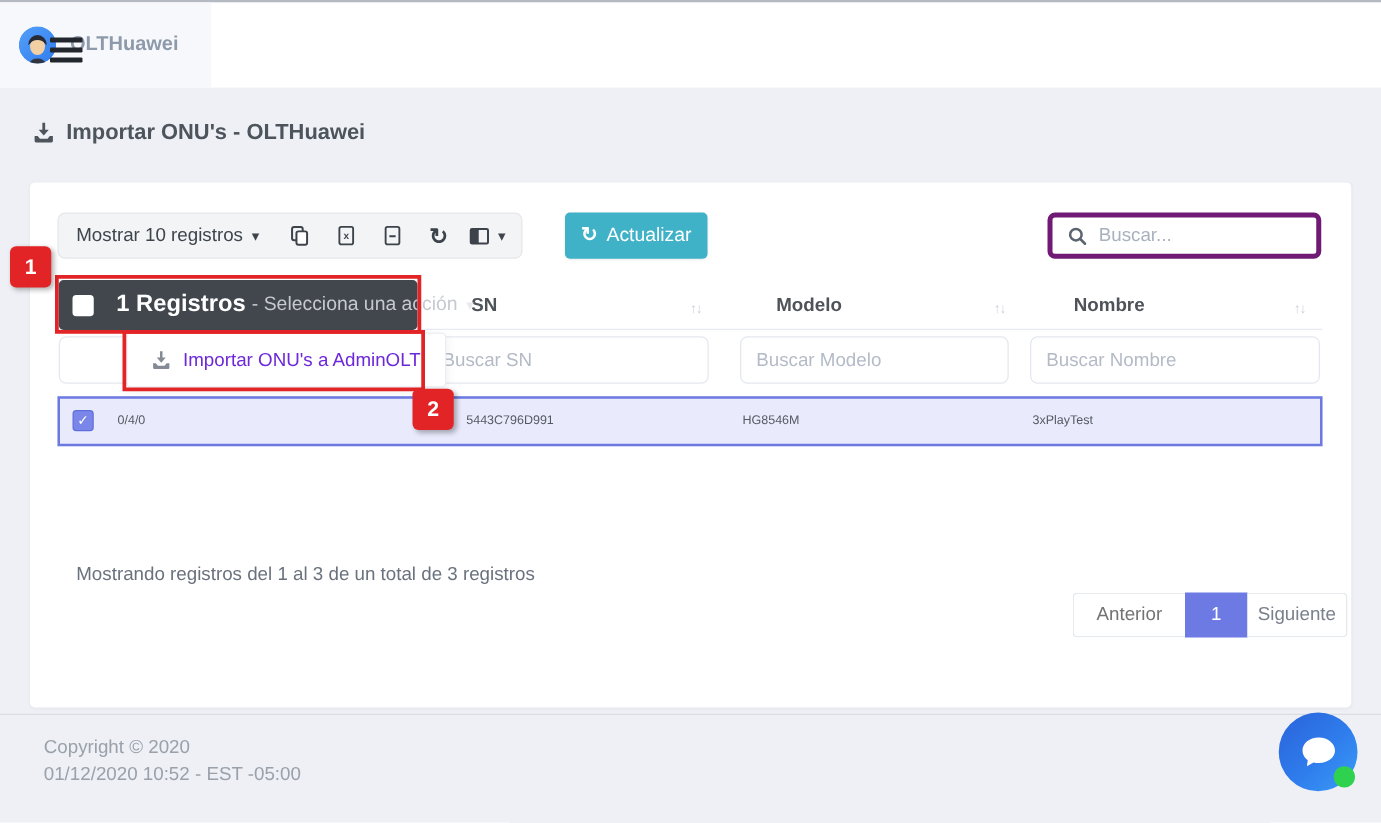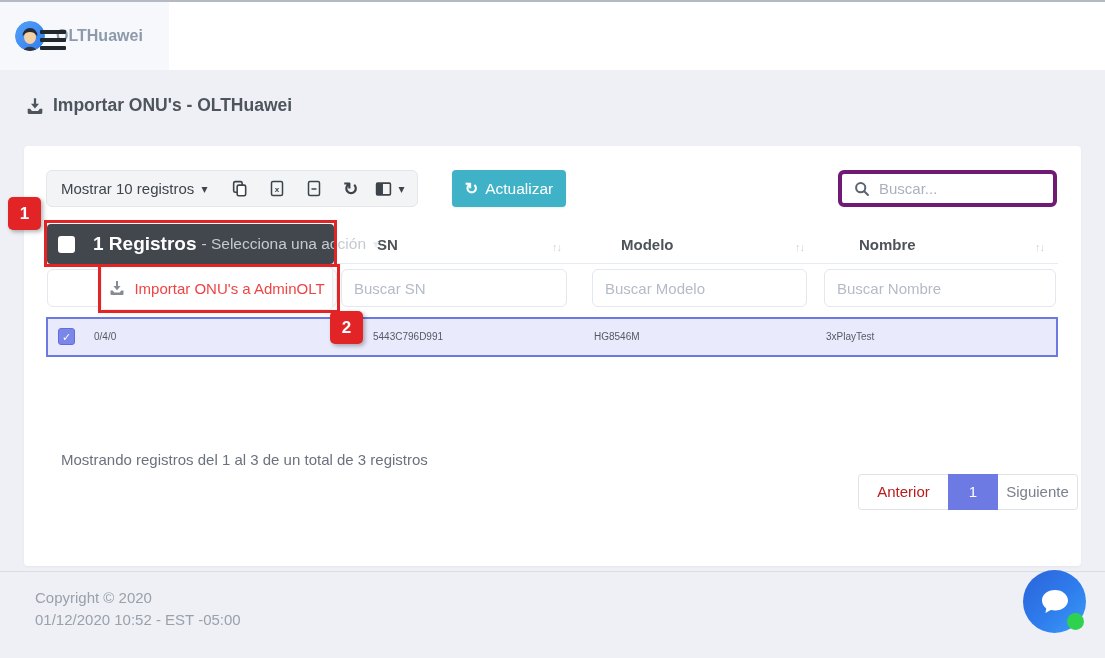--- a/index.html
+++ b/index.html
@@ -50,41 +50,41 @@
 
   
   .red-rect { border:3px solid #e32427; z-index:40; pointer-events:none; }
   .rect1 { left:44px; top:220px; width:293px; height:47px; }
   .rect2 { left:98px; top:264px; width:242px; height:49px; }
   .step-badge { width:33px; height:33px; background:#e32427; color:#fff; border-radius:5px; display:flex; align-items:center; justify-content:center; font-size:17px; font-weight:700; box-shadow:2px 2px 4px rgba(0,0,0,.3); z-index:50; }
   .badge1 { left:8px; top:197px; }
   .badge2 { left:330px; top:311px; }
 
   
-  .dropdown-panel { left:101px; top:266px; width:232px; height:44px; background:#fff; border:1px solid #ebedf2; border-radius:4px; box-shadow:0 3px 8px rgba(60,70,90,.08); display:flex; align-items:center; justify-content:center; gap:9px; font-size:15px; color:#ef4444; cursor:pointer; z-index:20; }
+  .dropdown-panel { left:101px; top:266px; width:256px; height:44px; background:#fff; border:1px solid #ebedf2; border-radius:4px; box-shadow:0 3px 8px rgba(60,70,90,.08); display:flex; align-items:center; justify-content:center; gap:9px; font-size:15px; color:#6d28d9; cursor:pointer; z-index:20; }
 
   
   .f-input { top:269px; height:38px; border:1px solid #e3e7ee; border-radius:6px; padding:0 12px; font-size:15px; color:#4a5158; background:#fff; font-family:inherit; outline:none; }
   .f-input::placeholder { color:#b4bbc7; }
   .f0 { left:47px; width:290px; }
   .f1 { left:341px; width:226px; }
   .f2 { left:592px; width:215px; }
   .f3 { left:824px; width:232px; }
 
   
   .data-row { left:46px; top:317px; width:1012px; height:40px; background:#e9ebfd; border:2px solid #6b79e1; z-index:5; cursor:pointer; }
   .row-check { position:absolute; left:10px; top:9px; width:17px; height:17px; background:#7b87e8; border:1px solid #5f6edd; border-radius:3px; color:#fff; font-size:11px; line-height:16px; text-align:center; cursor:pointer; }
   .cell { position:absolute; top:0; height:36px; line-height:36px; font-size:10px; color:#545a62; }
   .c-port { left:46px; } .c-sn { left:325px; } .c-modelo { left:546px; } .c-nombre { left:778px; }
 
   
   .summary { left:44px; top:451px; font-size:15px; color:#6a727e;margin-left:17px; }
   .pagination { left:858px; top:474px; display:flex; height:36px; }
   .pg { height:36px; line-height:34px; font-size:15px; text-align:center; cursor:pointer; }
-  .pg-prev { width:90px; background:#fff; border:1px solid #e0e4e9; border-right:none; border-radius:4px 0 0 4px; color:#b91c1c; }
+  .pg-prev { width:90px; background:#fff; border:1px solid #e0e4e9; border-right:none; border-radius:4px 0 0 4px; color:#737373; }
   .pg-cur  { width:50px; background:#6d7ae3; color:#fff; line-height:36px; }
   .pg-next { width:80px; background:#fff; border:1px solid #e0e4e9; border-left:none; border-radius:0 4px 4px 0; color:#79818d; }
 
   
   .footer-divider { left:0; top:571px; width:1105px; height:1px; background:#d9dce2; }
   .copyright { left:35px; top:589px; font-size:15px; color:#9aa1ab; }
   .timestamp { left:35px; top:611px; font-size:15px; color:#9aa1ab; }
   .chat-fab { left:1023px; top:570px; width:63px; height:63px; border-radius:50%; background:linear-gradient(135deg,#2a63da 0%,#2f7ded 55%,#3b9df6 100%); display:flex; align-items:center; justify-content:center; cursor:pointer; z-index:45; }
   .online-dot { position:absolute; left:44px; top:43px; width:17px; height:17px; background:#2ed24f; border-radius:50%; }
 </style>

